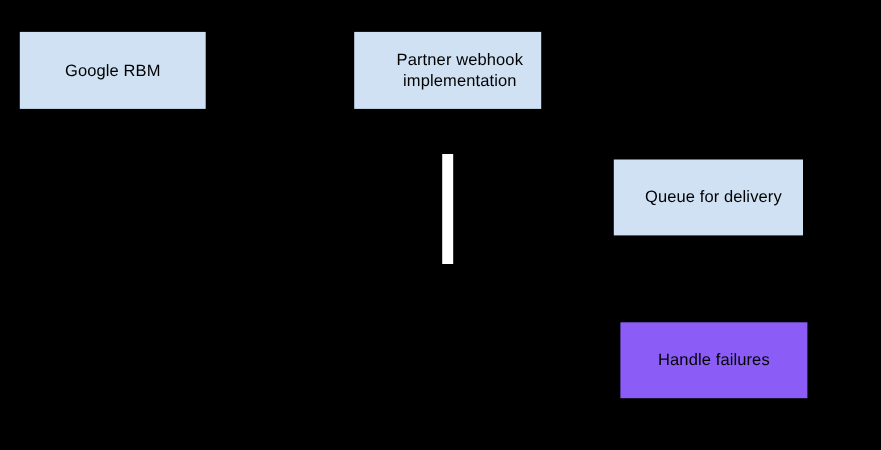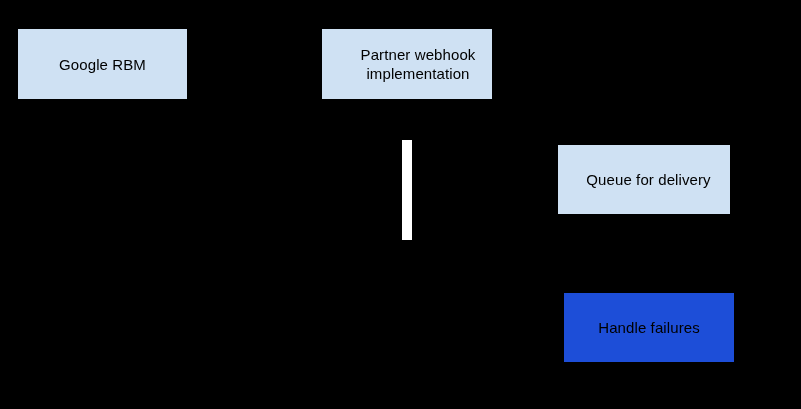--- a/index.html
+++ b/index.html
@@ -82,17 +82,17 @@
     <span>Partner webhook
 implementation</span>
   </div>
 
   <div class="connector-vertical" id="connector-webhook-queue" style="background: rgb(255, 255, 255);"></div>
 
   <div class="node" id="node-queue-delivery" style="background: rgb(207, 225, 243); color: rgb(0, 0, 0);">
     <span>Queue for delivery</span>
   </div>
 
-  <div class="node" id="node-handle-failures" style="background: #1d4ed8; color: rgb(0, 0, 0);">
+  <div class="node" id="node-handle-failures" style="background: #8b5cf6; color: rgb(0, 0, 0);">
     <span>Handle failures</span>
   </div>
 
 </div>
 
 </body></html>

